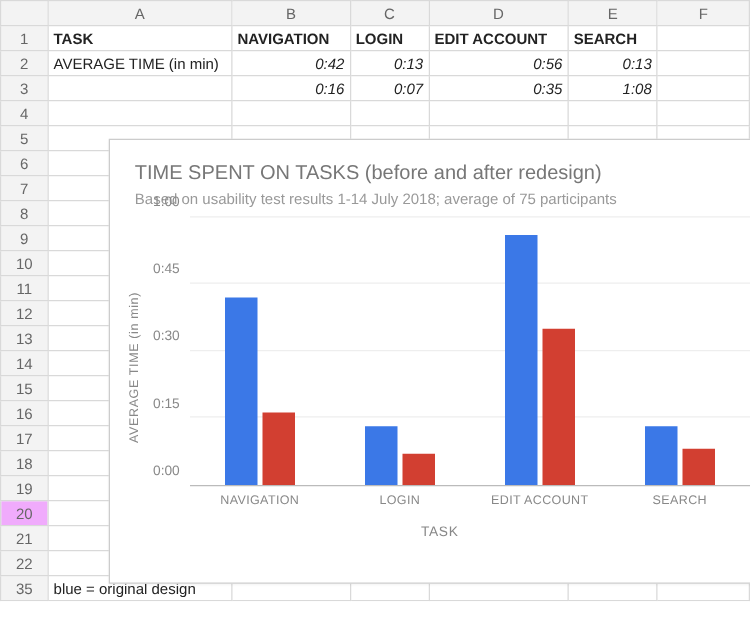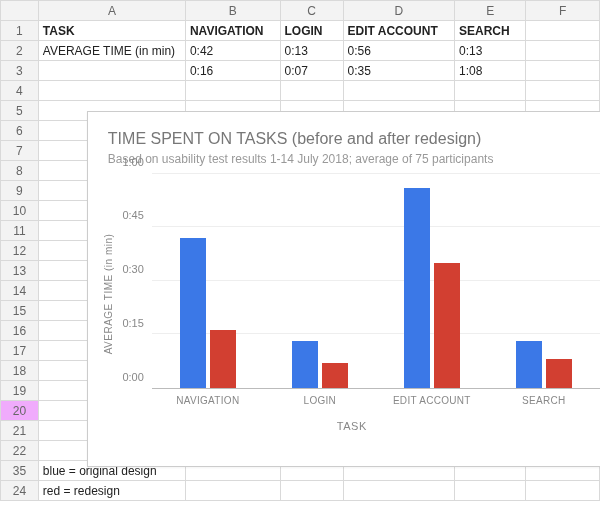--- a/index.html
+++ b/index.html
@@ -26,21 +26,21 @@
     font-weight: normal;
   }
   .sheet .rowhdr {
     background: #f3f3f3;
     text-align: center;
     color: #666;
     width: 36px;
   }
   .sheet .sel { background: #f0abfc; }
   .bold { font-weight: bold; }
-  .right { text-align: left; }
+  .right { text-align: right; font-style: italic; }
   .colA { width: 140px; }
   .colB { width: 90px; }
   .colC { width: 60px; }
   .colD { width: 106px; }
   .colE { width: 68px; }
   .colF { width: 70px; }
 
   .chart-wrap { position: relative; }
   .chart-card {
     position: absolute;
@@ -391,23 +391,14 @@
       </tr>
       <tr>
         <td class="rowhdr">35</td>
         <td colspan="1">blue = original design</td>
         <td></td>
         <td></td>
         <td></td>
         <td></td>
         <td></td>
       </tr>
-      <tr>
-        <td class="rowhdr">24</td>
-        <td colspan="1">red = redesign</td>
-        <td></td>
-        <td></td>
-        <td></td>
-        <td></td>
-        <td></td>
-      </tr>
     </tbody>
 </table>
 
 </body></html>

